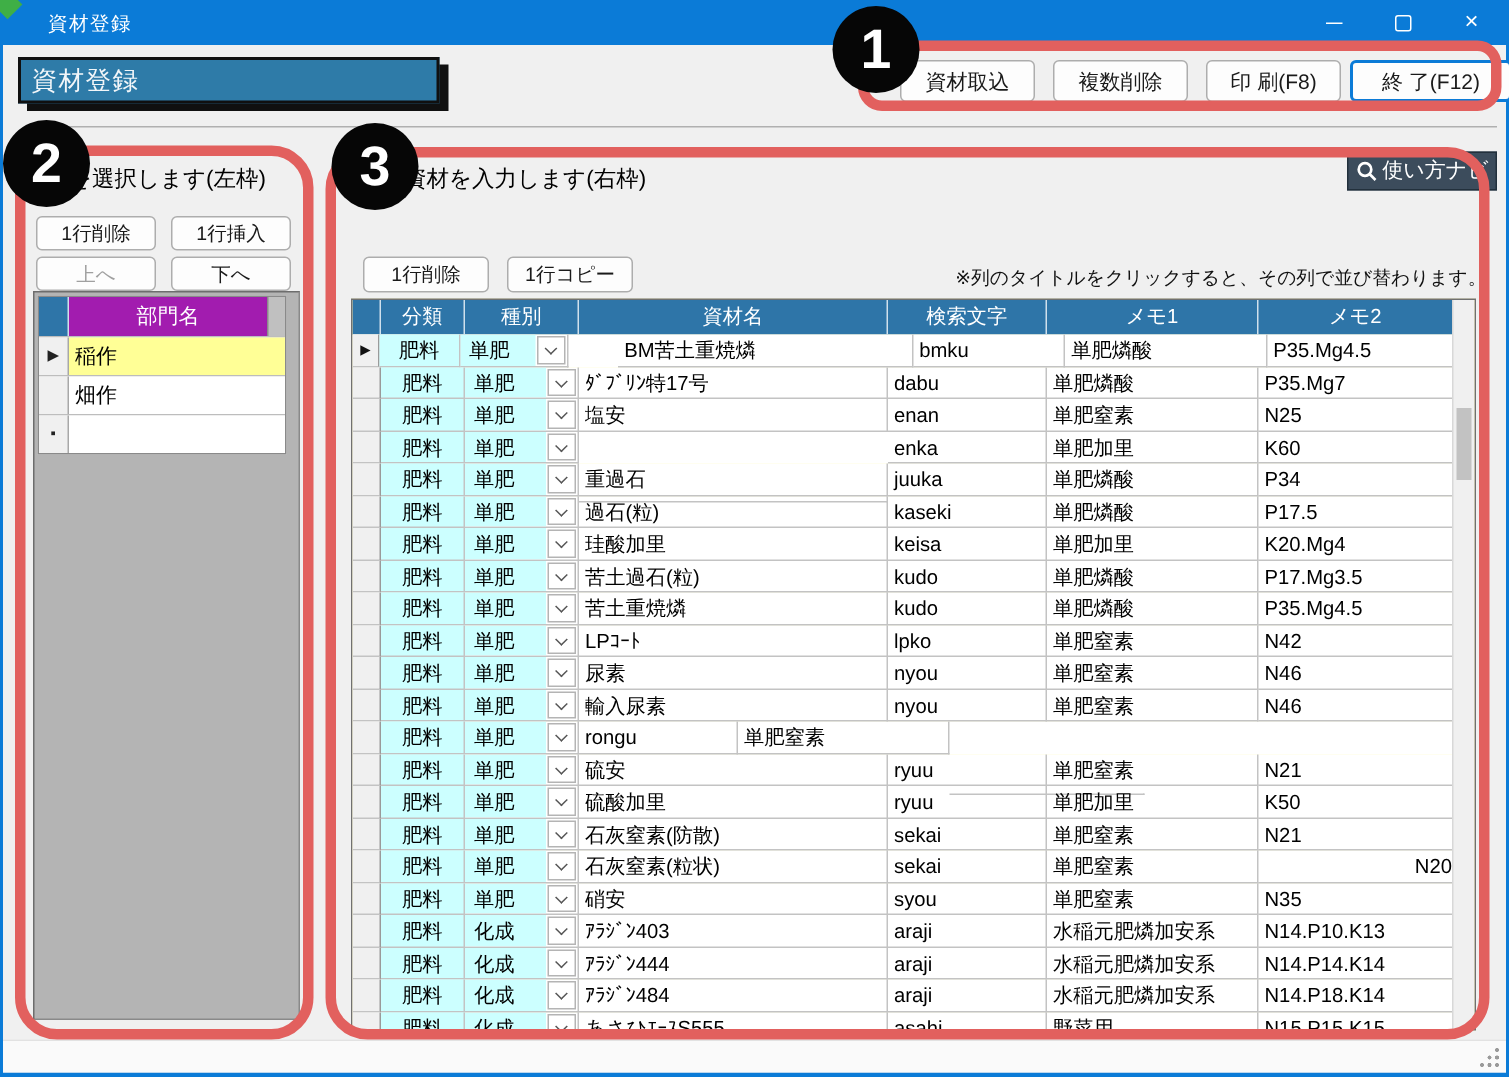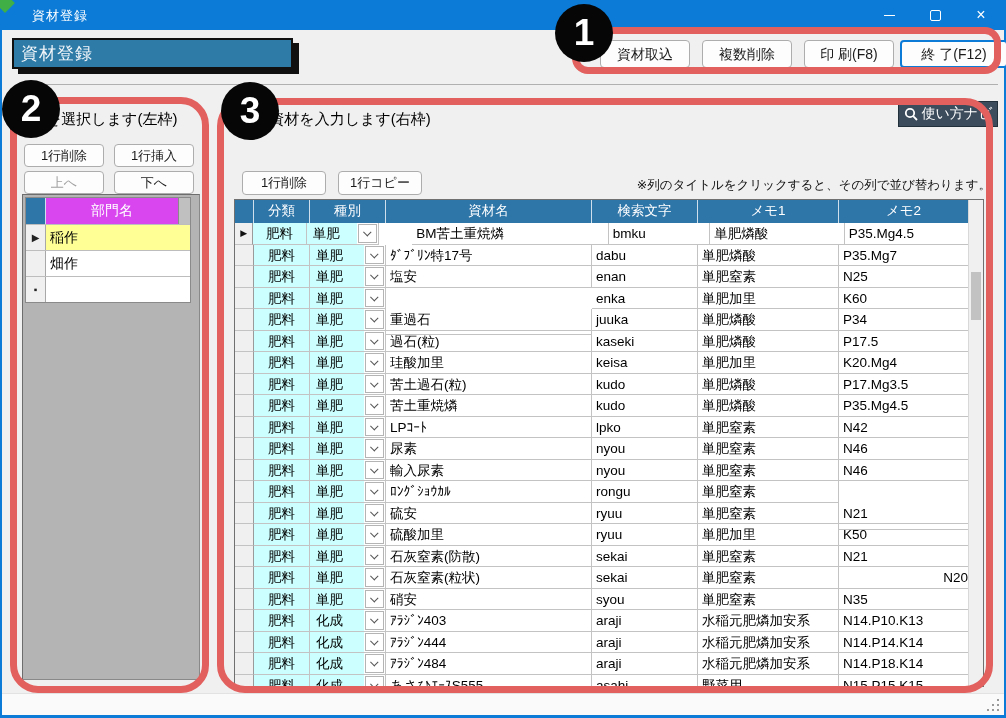--- a/index.html
+++ b/index.html
@@ -50,21 +50,21 @@
   
   .lp-title { position:absolute; left:14px; top:110px; font-size:15px; color:#000; }
   .lp-gray {
     position:absolute; left:20px; top:194px; width:178px; height:486px;
     background:#b4b4b4; border:1px solid #898989;
     border-top-color:#6d6d6d; border-left-color:#6d6d6d;
   }
   .lp-table { position:absolute; left:2px; top:2px; width:166px; background:#fff; border:1px solid #8a8a8a; }
   .lp-hrow { display:flex; height:26px; }
   .lp-hsel { width:20px; background:#2e75a8; border-right:1px solid #cfe0ec; }
-  .lp-hname { width:132px; background:#d946ef; color:#fff; font-size:14px; text-align:center; line-height:25px; }
+  .lp-hname { width:132px; background:#a21caf; color:#fff; font-size:14px; text-align:center; line-height:25px; }
   .lp-hstub { width:12px; background:#c0c0c0; border-left:1px solid #8a8a8a; }
   .lp-row { display:flex; height:26px; border-top:1px solid #bdbdbd; }
   .lp-sel { width:20px; background:#f0f0f0; border-right:1px solid #a8a8a8; text-align:center; font-size:10px; line-height:25px; color:#222; }
   .lp-name { width:144px; background:#fff; font-size:14px; line-height:25px; padding-left:4px; }
   .lp-row.selected .lp-name { background:#ffff96; }
   
   .rp-title { position:absolute; left:222px; top:110px; font-size:15px; color:#000; }
   .help-btn {
     position:absolute; left:896px; top:101px; width:100px; height:26px;
     background:#3c4c5c; border:1px solid #22303c; color:#fff; font-size:14px;
@@ -378,21 +378,20 @@
           </div>
           <div class="mt-row">
             <div class="mt-sel" style="width: 19px;"></div>
             <div class="mt-cell cyan" style="width: 56px; text-align: center; padding-left: 0px;">肥料</div>
             <div class="mt-cell shubetsu" style="width: 76px;">
               <span class="sh-text">単肥</span>
               <span class="sh-drop">
                 <span class="chev"></span>
               </span>
             </div>
-            <div class="mt-cell" style="width: 206px;">ﾛﾝｸﾞｼｮｳｶﾙ</div>
             <div class="mt-cell" style="width: 106px;">rongu</div>
             <div class="mt-cell" style="width: 141px;">単肥窒素</div>
             <div class="mt-cell" style="width: 130px; margin-top: 48px;">N12</div>
           </div>
           <div class="mt-row">
             <div class="mt-sel" style="width: 19px;"></div>
             <div class="mt-cell cyan" style="width: 56px; text-align: center; padding-left: 0px;">肥料</div>
             <div class="mt-cell shubetsu" style="width: 76px;">
               <span class="sh-text">単肥</span>
               <span class="sh-drop">

